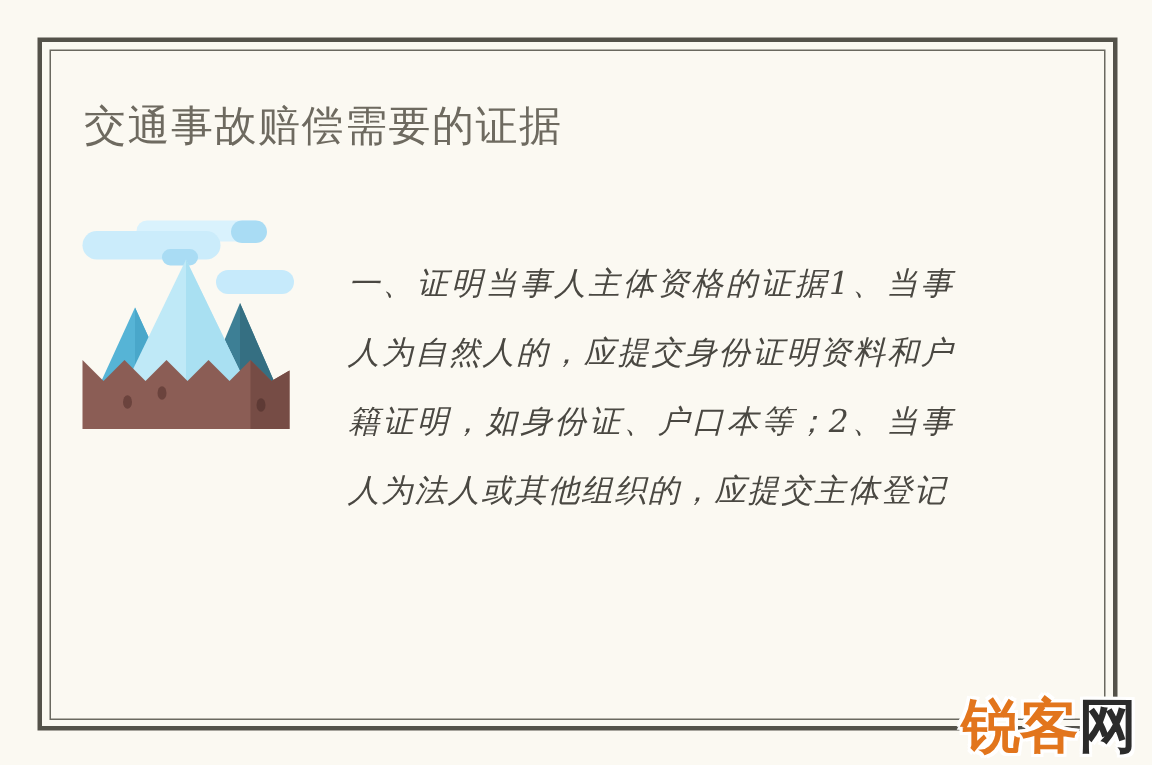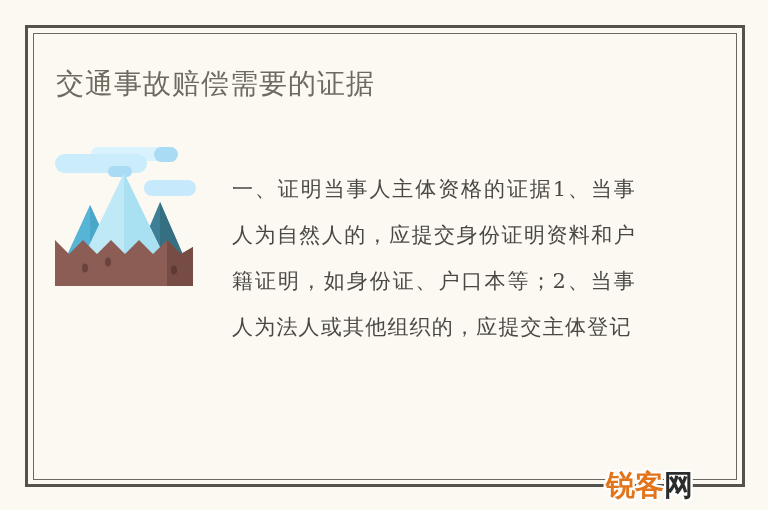--- a/index.html
+++ b/index.html
@@ -70,29 +70,30 @@
     position: absolute;
     left: 232px;
     top: 166px;
     width: 404px;
     font-family: "DejaVu Serif", "Liberation Serif", serif;
     font-size: 21px;
     line-height: 46px;
     color: #4a4842;
     letter-spacing: 1.2px;
     text-align: justify;
+    font-style: italic;
   }
 
   
   .watermark {
     position: absolute;
-    left: 606px;
+    left: 641px;
     top: 468px;
     font-family: "DejaVu Sans", "Liberation Sans", sans-serif;
-    font-size: 29px;
+    font-size: 39px;
     line-height: 34px;
     font-weight: bold;
     white-space: nowrap;
     letter-spacing: 0px;
   }
   .wm-a {
     color: #e2751c;
     text-shadow:
       -2px -2px 0 #ffffff,  2px -2px 0 #ffffff,
       -2px  2px 0 #ffffff,  2px  2px 0 #ffffff,

